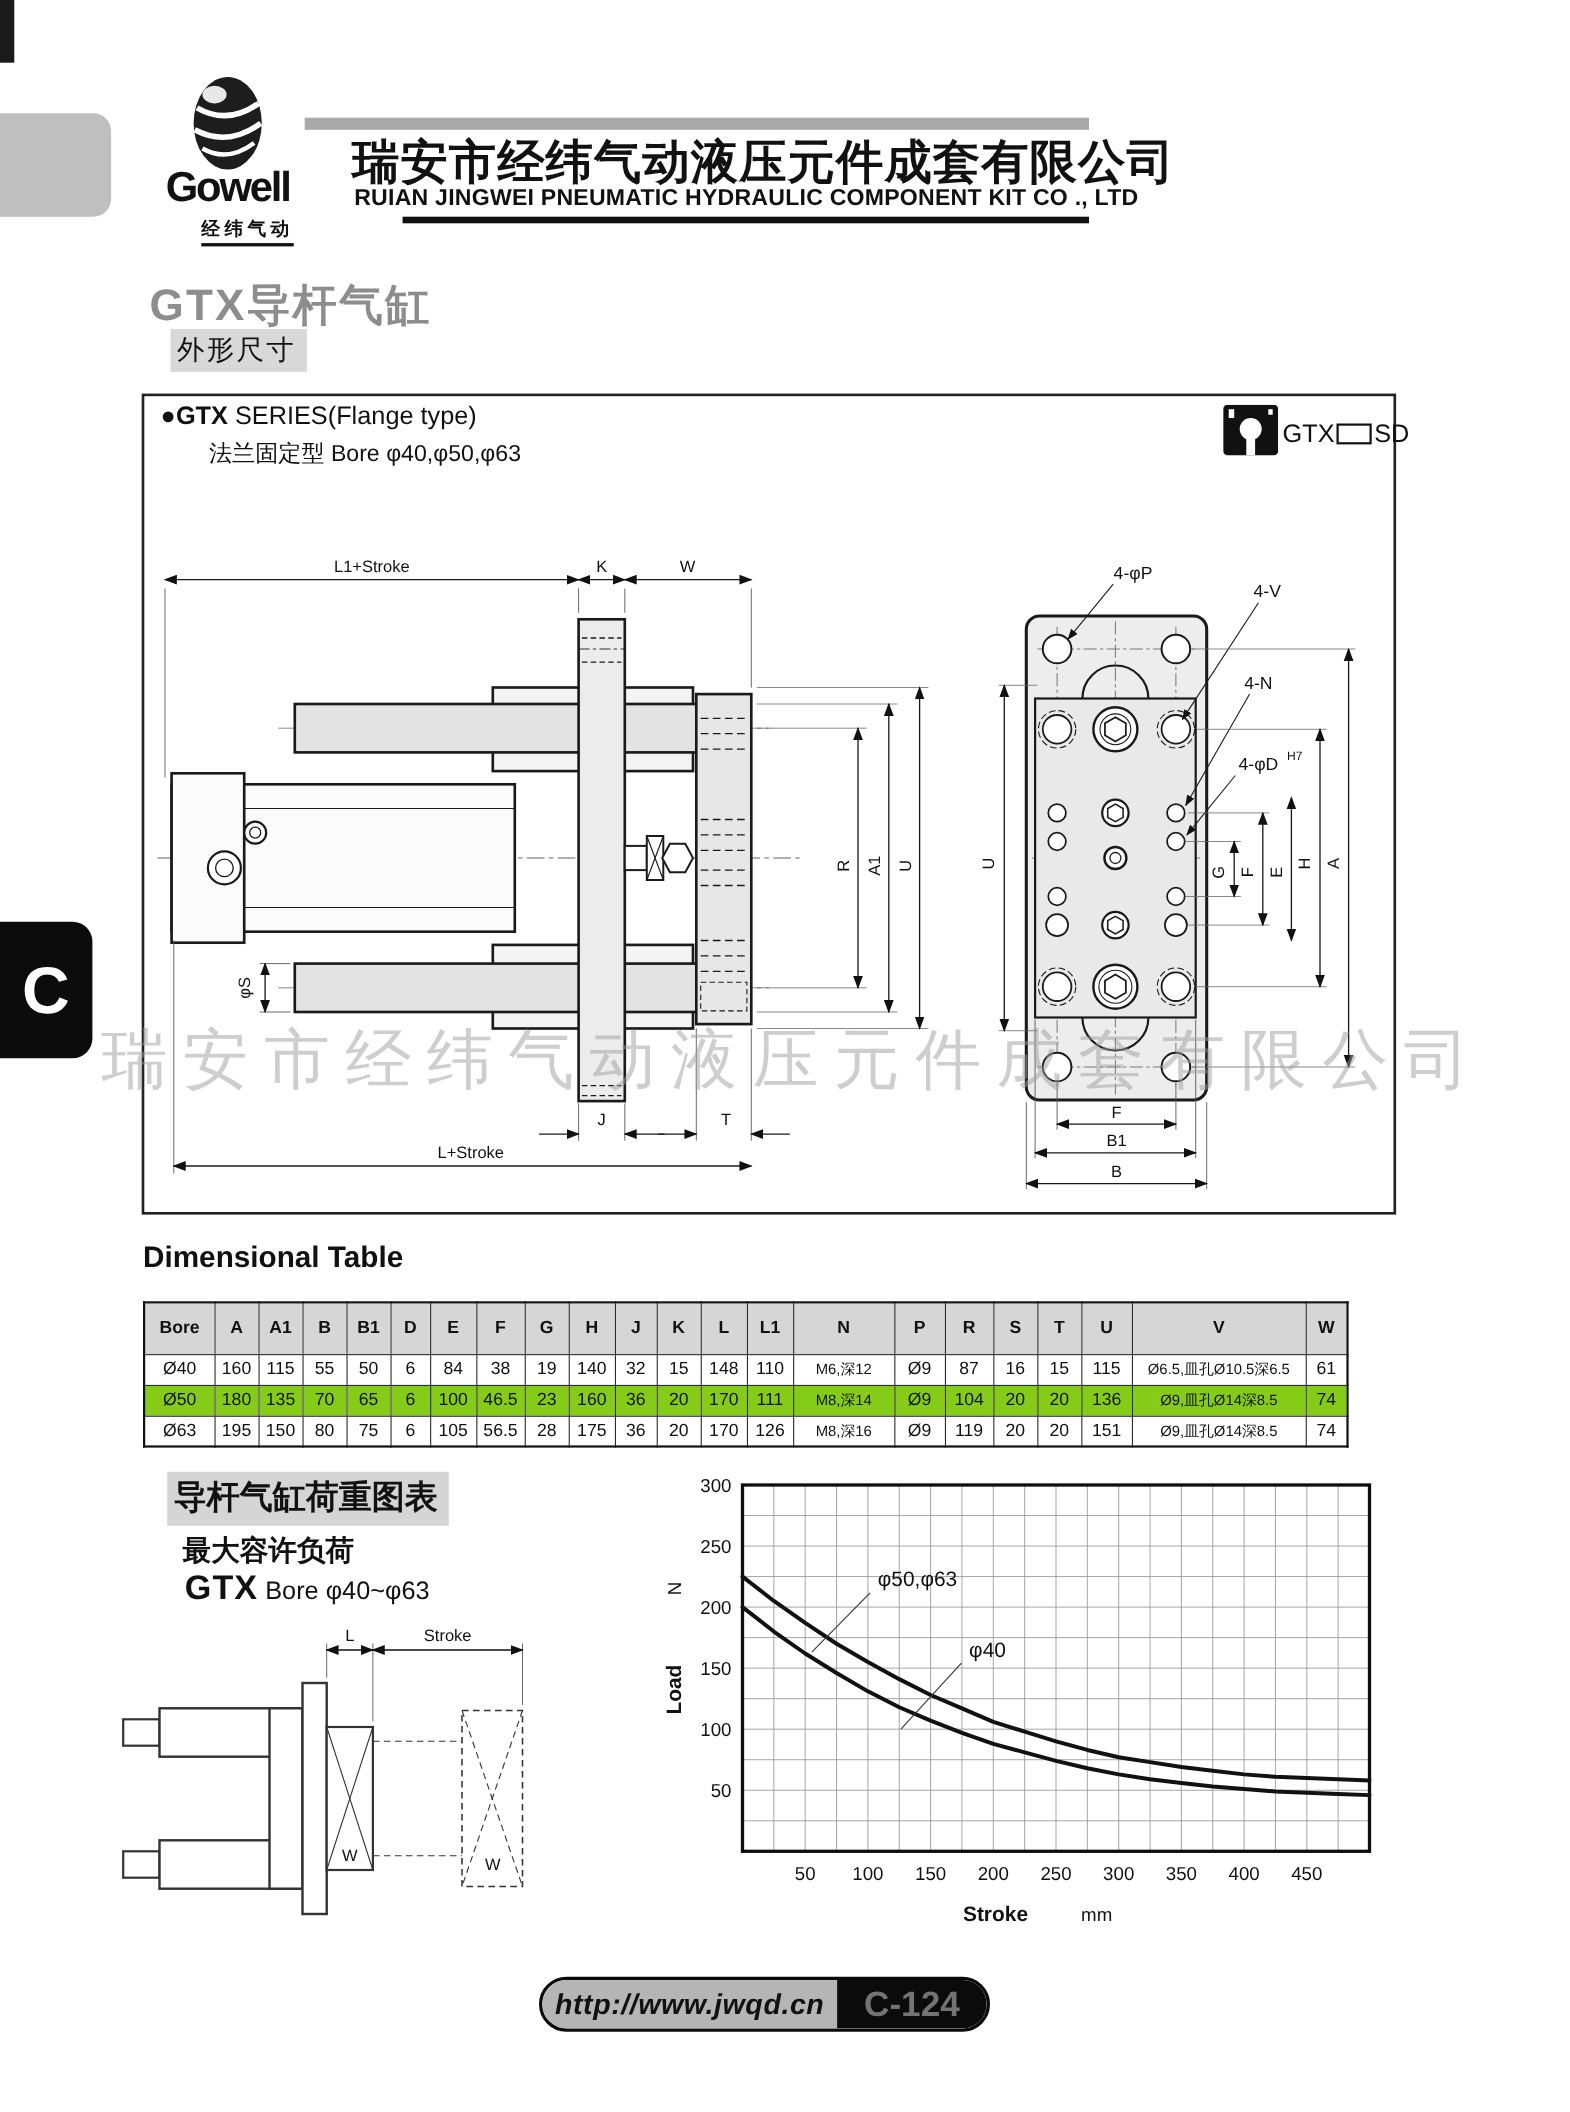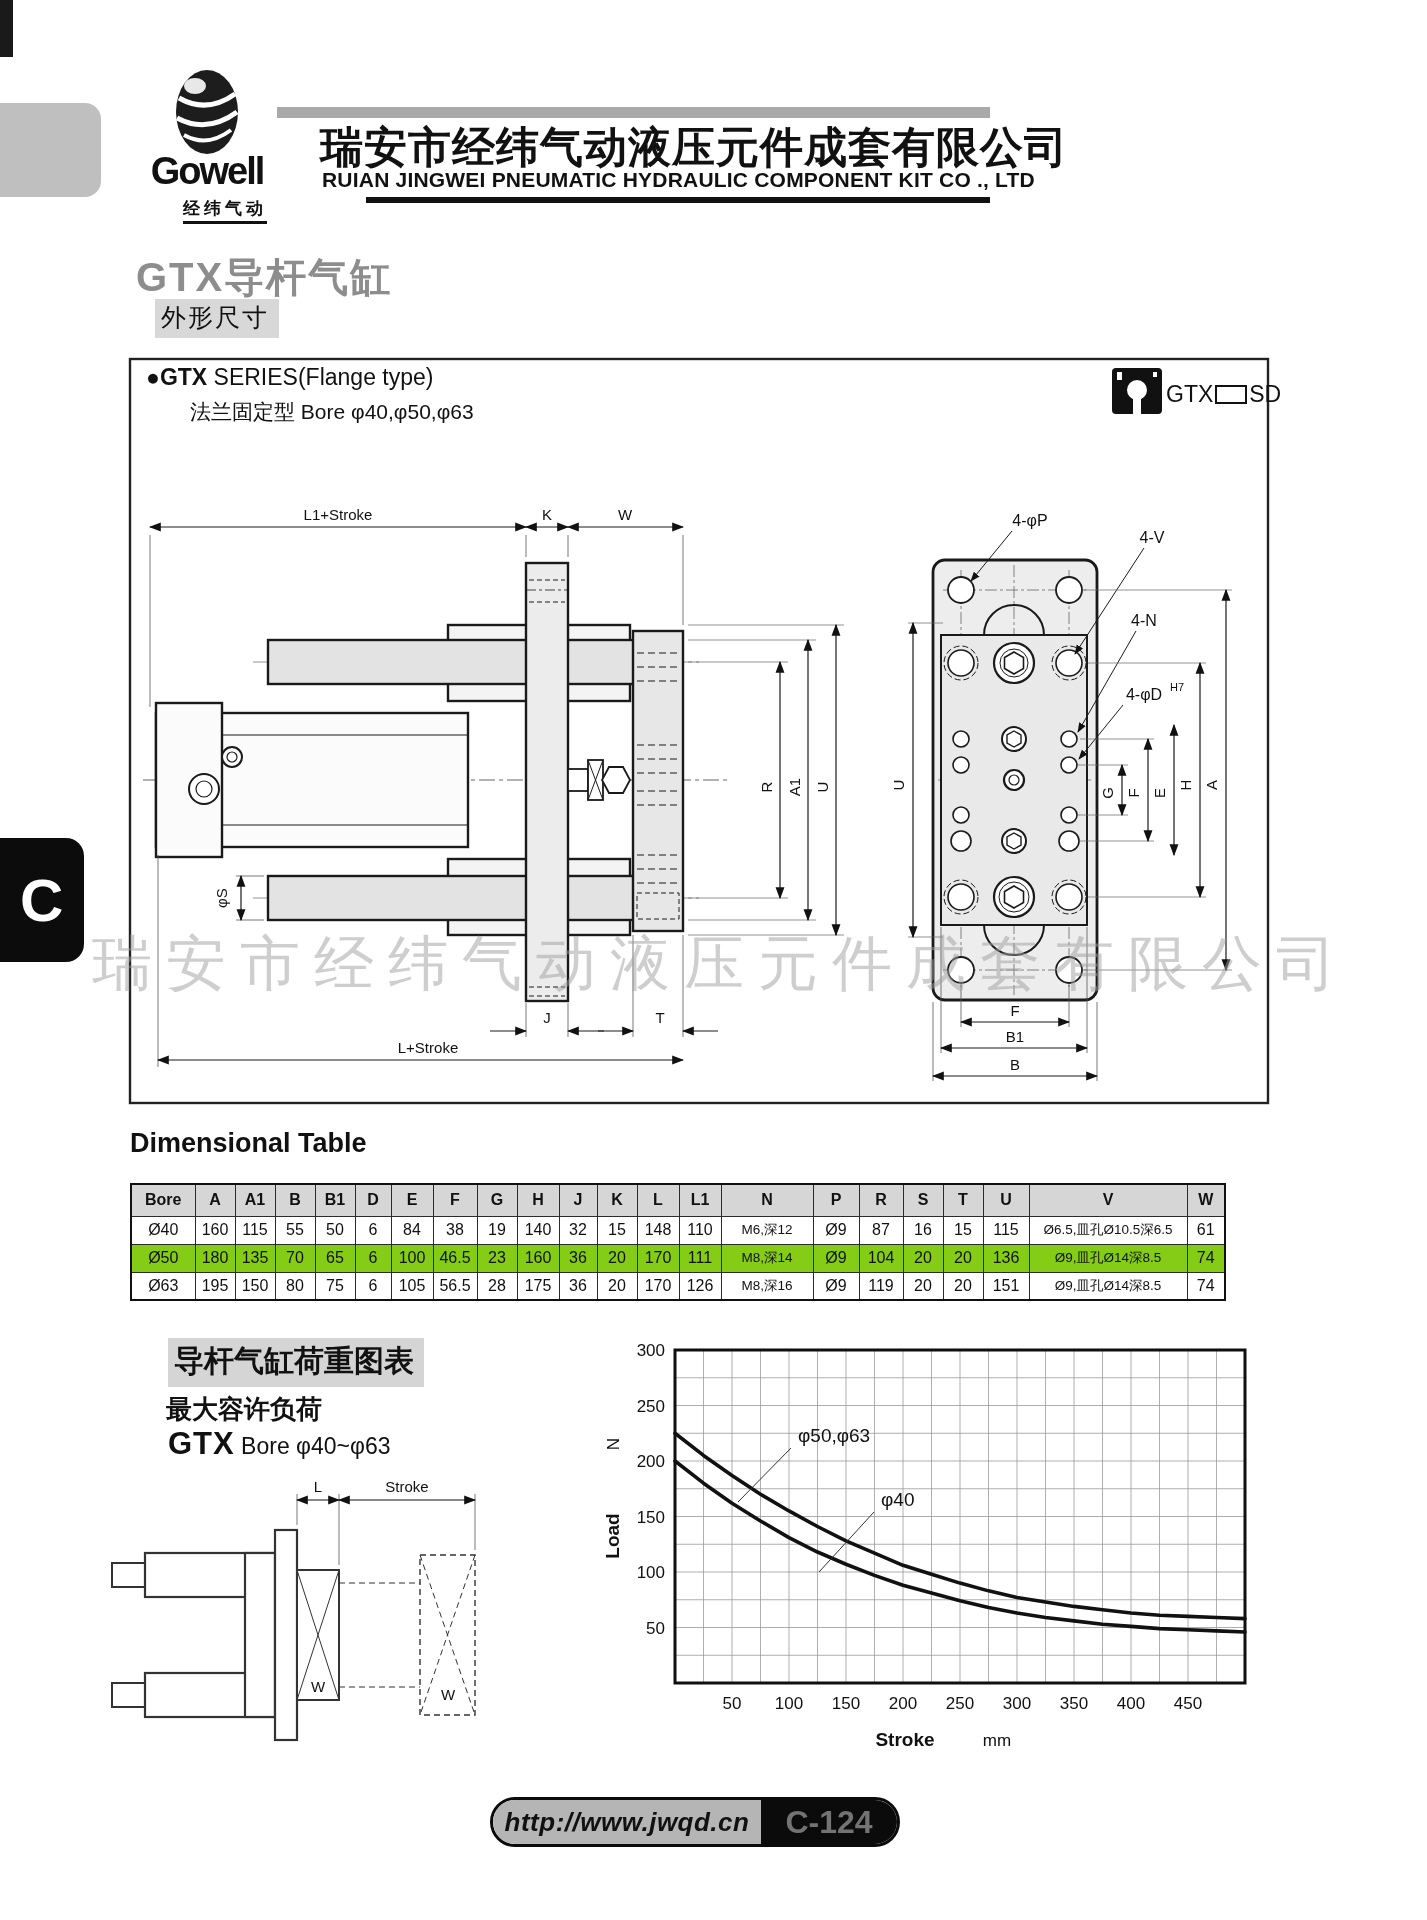--- a/index.html
+++ b/index.html
@@ -38,28 +38,28 @@
     left:92px; top:924px; font-size:60px; letter-spacing:14px; color:#9f9f9f;
     opacity:0.5; white-space:nowrap; pointer-events:none; z-index:5;
   }
 
   
   #dim-table-title { left:130px; top:1128px; font-size:27px; font-weight:bold; }
   #dim-table { left:130px; top:1183px; border-collapse:collapse; table-layout:fixed; }
   #dim-table th, #dim-table td {
     border:1px solid #2b2b2b; text-align:center; font-size:16px; overflow:hidden; white-space:nowrap;
   }
-  #dim-table th { background:#d6d6d6; height:32px; font-weight:bold; }
+  #dim-table th { background:#d6d6d6; height:47px; font-weight:bold; }
   #dim-table td { height:28px; background:#fff; }
   #dim-table tr.shaded td { background:#84cc16; }
   #dim-table td.small { font-size:13.5px; }
   #dim-table { border:2px solid #111; }
 
   
-  #load-title   { left:168px; top:1338px; font-size:30px; font-weight:bold; background:#d5d5d5; padding:3px 10px 5px 6px; }
+  #load-title   { left:152px; top:1338px; font-size:30px; font-weight:bold; background:#d5d5d5; padding:3px 10px 5px 6px; }
   #load-sub     { left:166px; top:1392px; font-size:26px; font-weight:bold; }
   #load-model   { left:168px; top:1426px; font-size:23px; }
   #load-model b { font-size:31px; font-weight:bold; letter-spacing:1px; }
 
   
   #footer-pill {
     left:490px; top:1797px; width:410px; height:50px; display:flex;
     border:3px solid #0b0b0b; border-radius:26px; overflow:hidden;
   }
   #footer-url {

